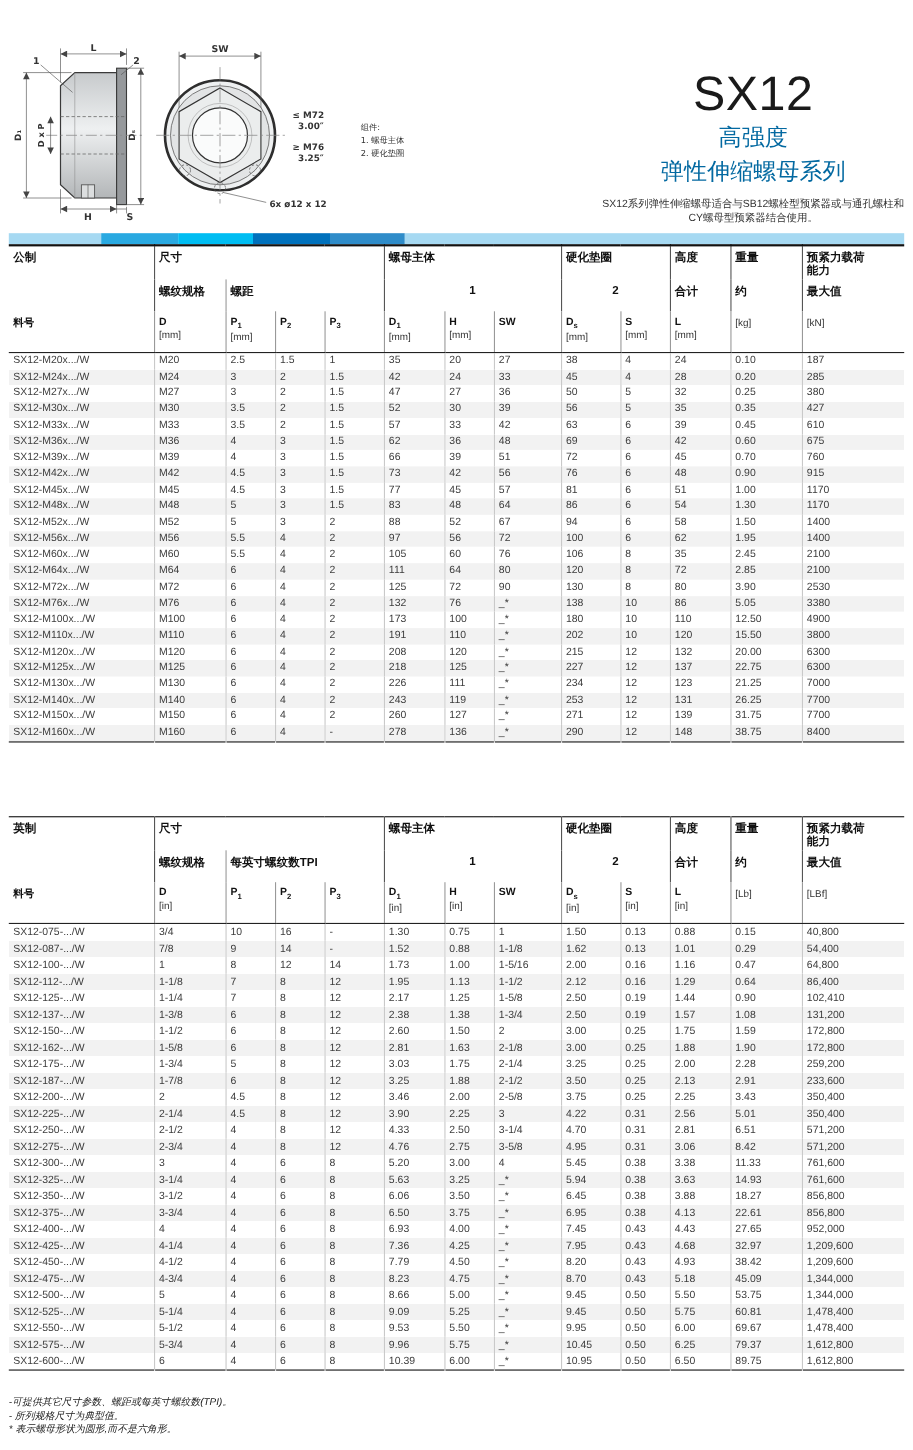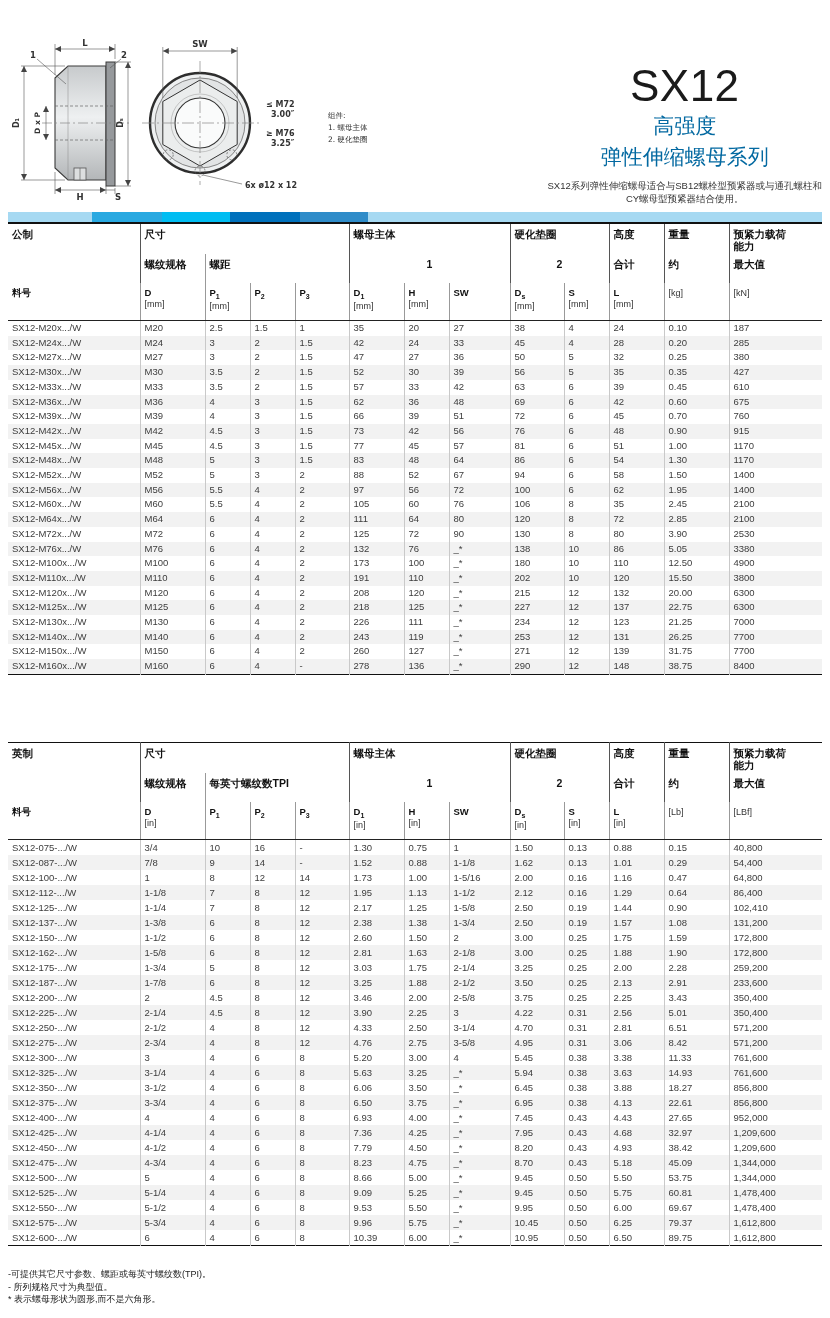--- a/index.html
+++ b/index.html
@@ -34,21 +34,21 @@
   tr.g3 sub{font-size:7px;}
   th.c{text-align:center;}
   th.bld{border-left:1px solid #555;}
   th.bl{border-left:1px solid #999;}
   tbody td{font-size:9.5px;color:#3c3c3c;height:14.7px;line-height:14.7px;}
   tbody td:not(:first-child){border-left:1px solid #c9c9c9;}
   tbody tr:nth-child(even){background:#f2f2f2;}
   .tw-imperial tbody td{height:15px;line-height:15px;}
 
   
-  .footnotes{position:absolute;left:8px;top:1268px;font-size:9px;color:#222;line-height:12.5px;}
+  .footnotes{position:absolute;left:8px;top:1268px;font-size:9px;color:#222;line-height:12.5px;font-style:italic;}
 </style>
 </head>
 <body>
 
 <svg class="drawing" width="420" height="185" viewBox="0 0 420 185">
   <defs>
     <linearGradient id="gmetal" x1="0" y1="0" x2="0" y2="1">
       <stop offset="0" stop-color="#c7cacc"></stop>
         <stop offset="0.45" stop-color="#eef0f1"></stop>
         <stop offset="1" stop-color="#b3b6b8"></stop>

